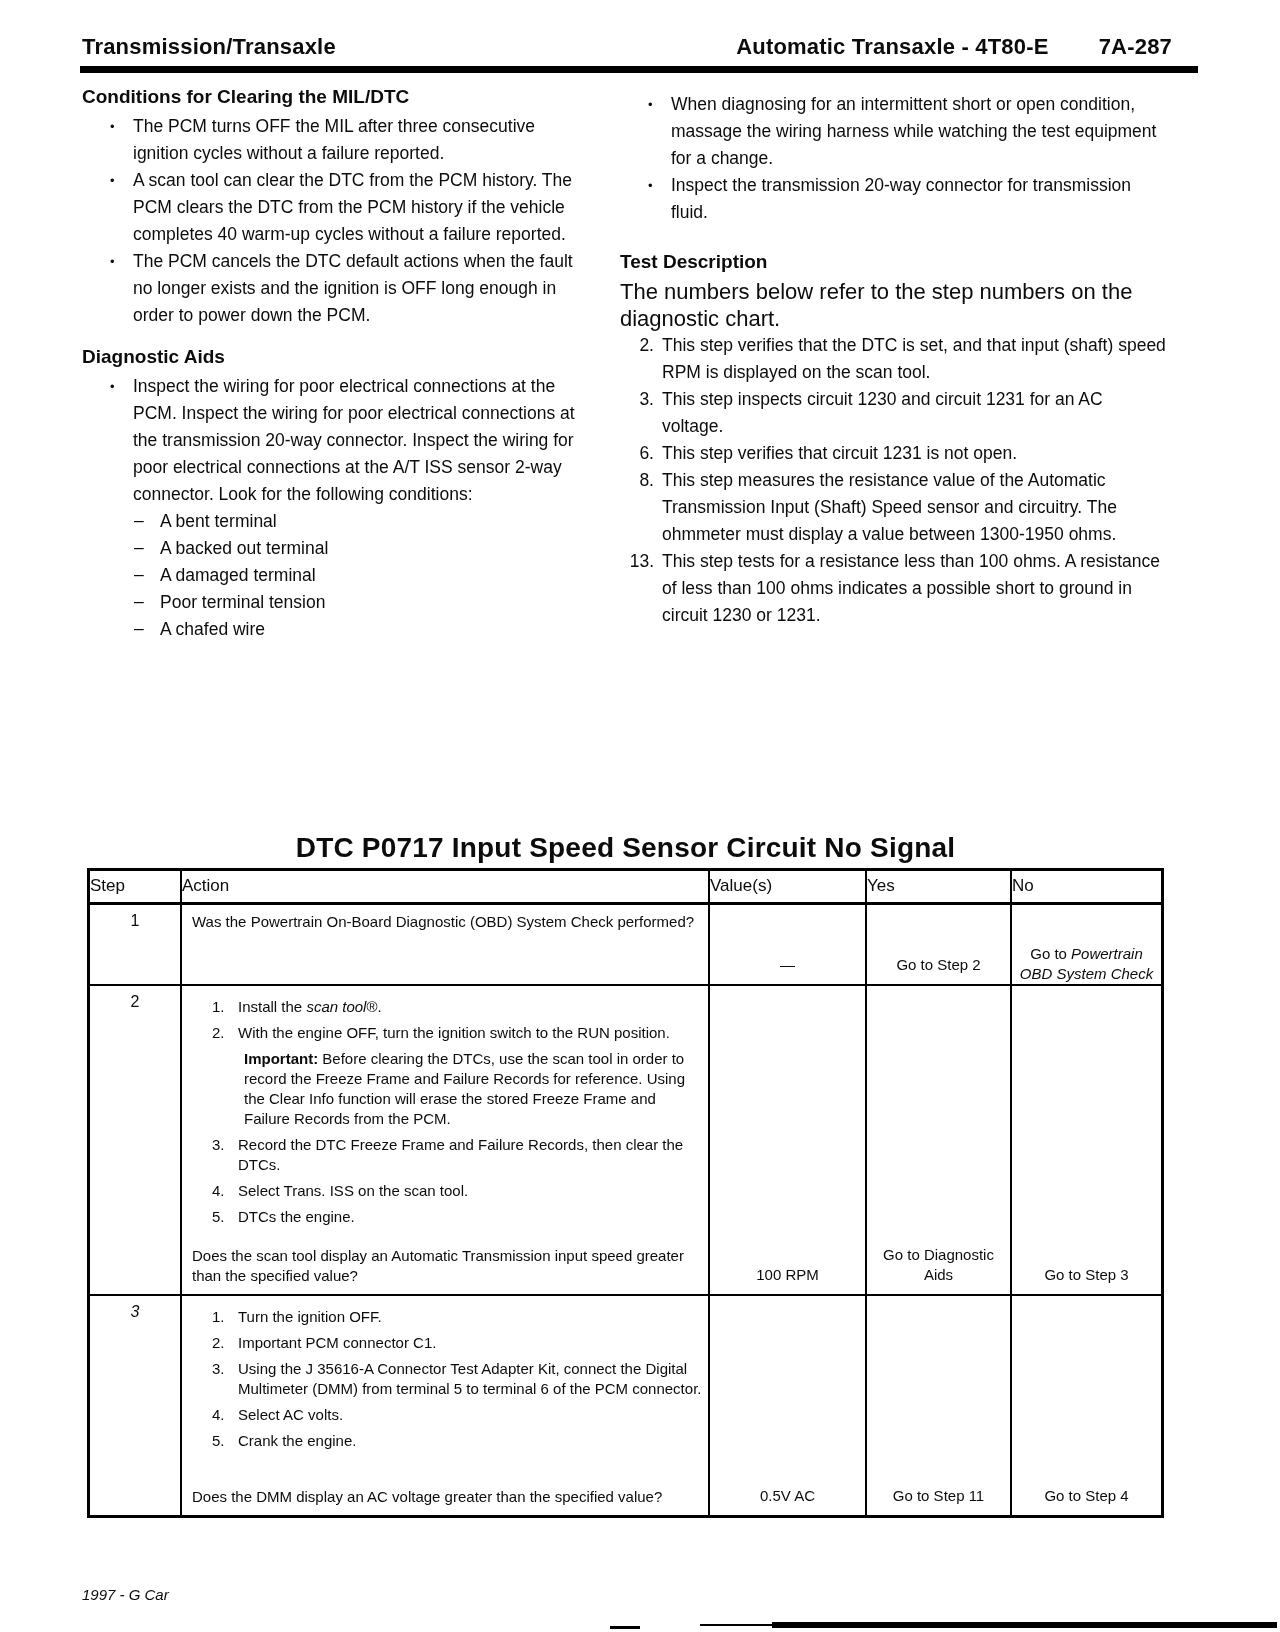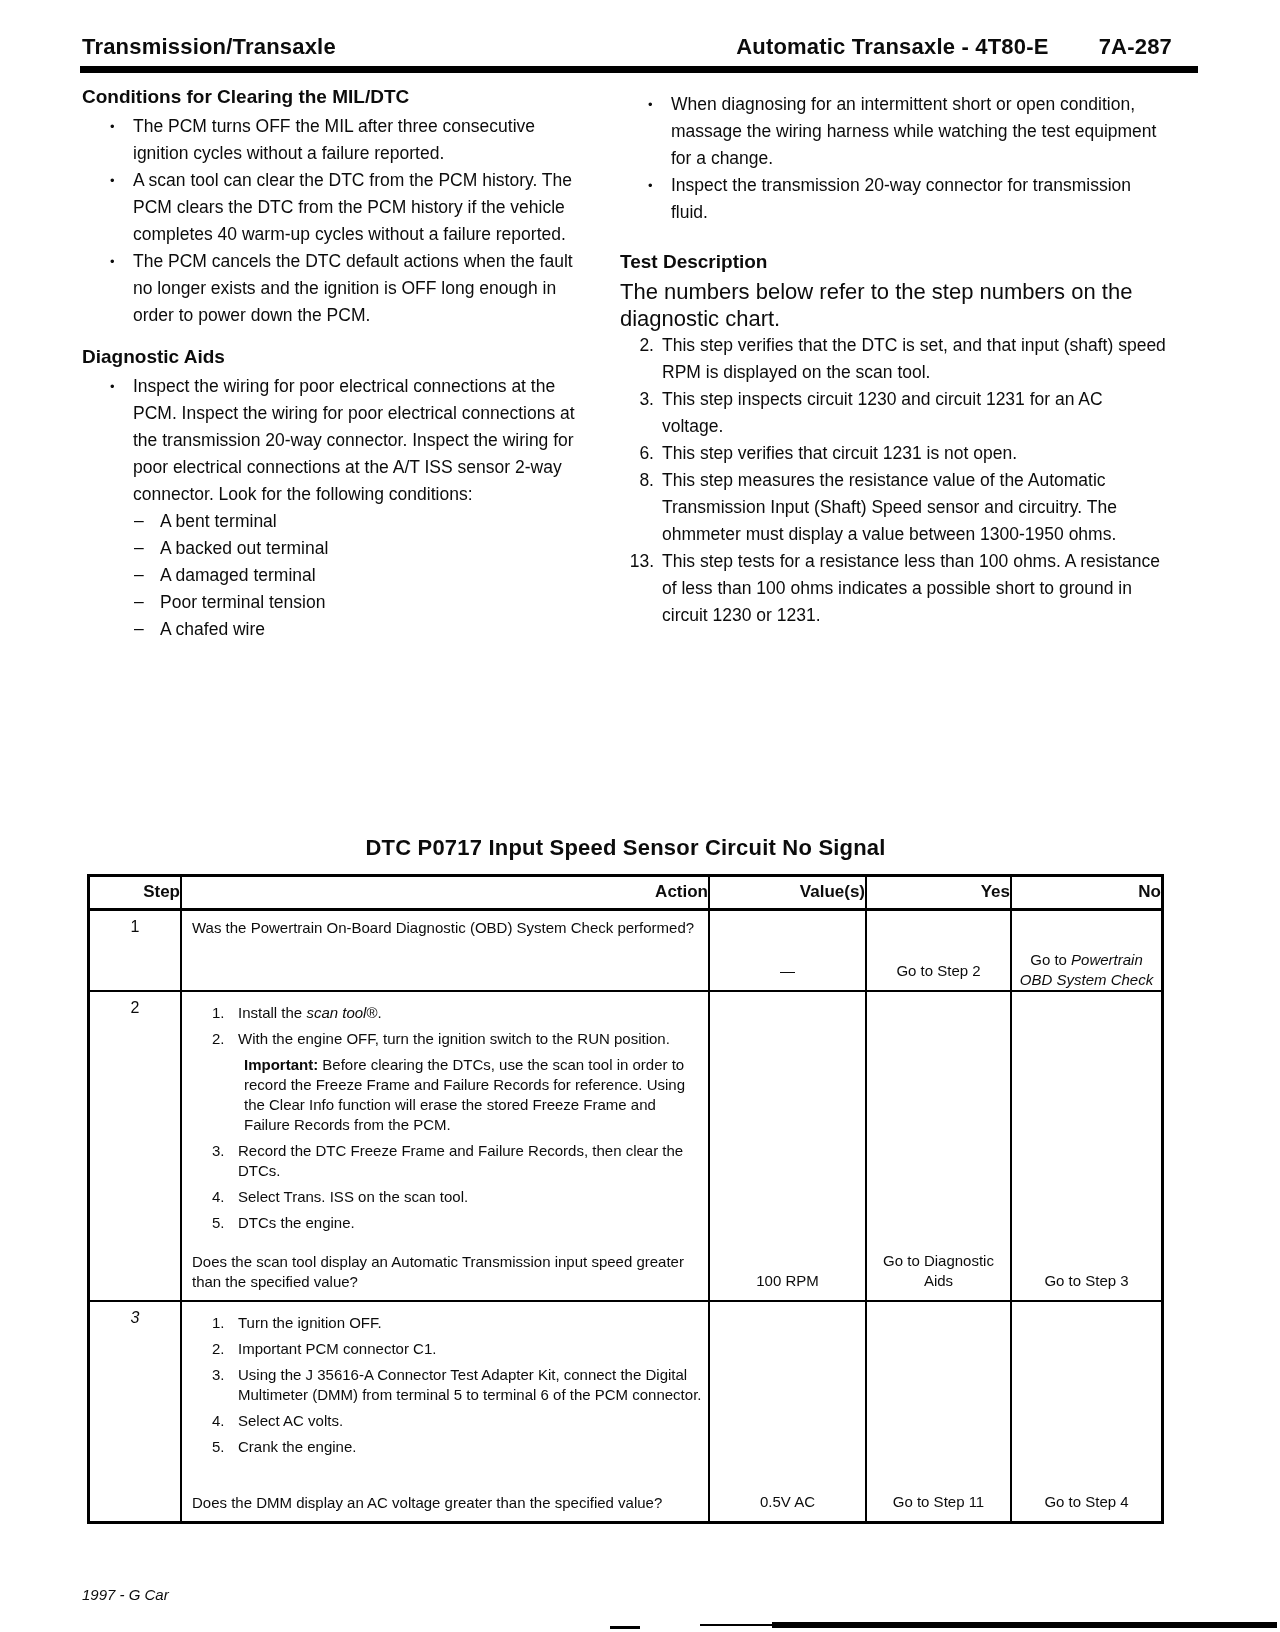--- a/index.html
+++ b/index.html
@@ -34,32 +34,32 @@
   .bul > .m { position:absolute; left:28px; top:0; font-size:13px; }
   .dsh { position:relative; padding-left:78px; font-size:17.5px; line-height:27px; }
   .dsh > .m { position:absolute; left:52px; top:-1px; }
   .td-head { margin-top:25px; }
   .intro { font-size:22px; line-height:27px; }
   .tdi { display:flex; font-size:17.5px; line-height:27px; }
   .tdi .n { flex:none; width:42px; text-align:right; padding-right:8px; }
   .tdi .t { flex:1; }
   
   .tblwrap { position:absolute; top:834px; left:87px; width:1077px; }
-  .ttitle { text-align:center; font-size:22px; font-weight:bold; line-height:28px; margin-bottom:12px; letter-spacing:.2px; }
+  .ttitle { text-align:center; font-size:28px; font-weight:bold; line-height:28px; margin-bottom:6px; letter-spacing:.2px; }
   .tbl {
     display:grid;
     grid-template-columns:92px 528px 157px 145px 149px;
     grid-template-rows:34px 81px 310px 219px;
     border:3px solid #000;
     background:#fff;
   }
   .c { border-right:2px solid #000; border-bottom:2px solid #000; font-size:15px; line-height:20px; overflow:hidden; }
   .c.last { border-right:none; }
   .c.bot { border-bottom:none; }
-  .hc { font-weight:bold; font-size:17px; text-align:right; padding-top:5px; border-bottom:3px solid #000; }
+  .hc { font-weight:normal; font-size:17px; text-align:left; padding-top:5px; border-bottom:3px solid #000; }
   .step { text-align:center; padding-top:6px; font-size:16px; }
   .act { padding:5px 2px 8px 10px; display:flex; flex-direction:column; }
   .mid { display:flex; align-items:flex-end; justify-content:center; text-align:center; padding-bottom:9px; }
   .mid.top { align-items:flex-end; padding-top:6px; padding-bottom:0; }
   .ti { display:flex; margin-top:6px; }
   .ti .n { flex:none; width:26px; margin-left:20px; }
   .ti .t { flex:1; padding-right:4px; }
   .imp { margin-left:52px; margin-top:6px; padding-right:4px; }
   .q { margin-top:auto; padding-top:10px; }
   .q0 { padding-top:2px; }

